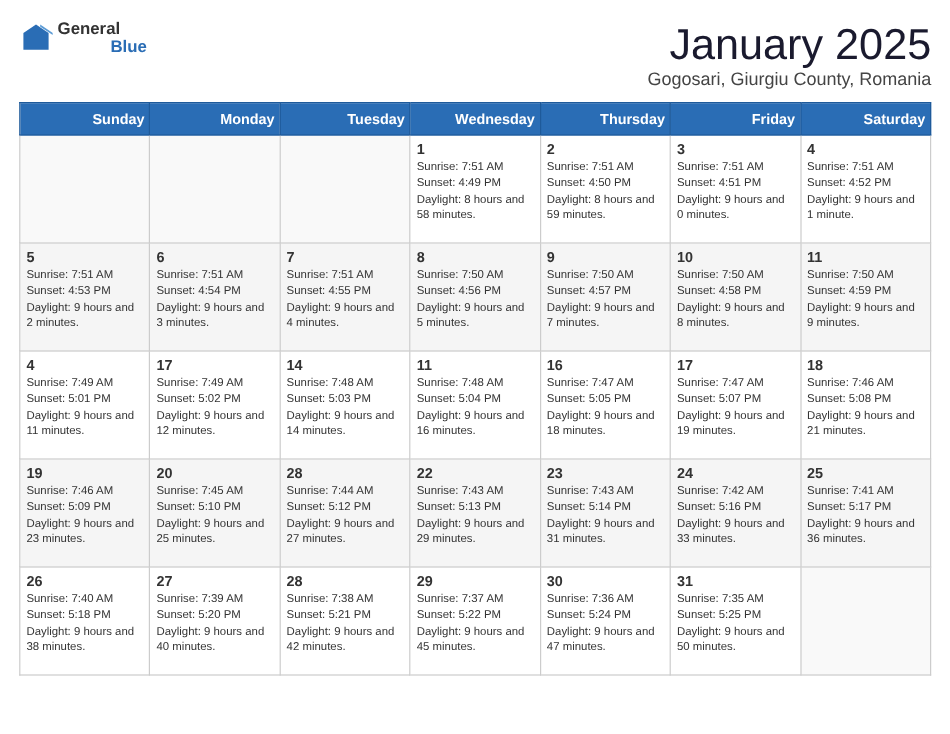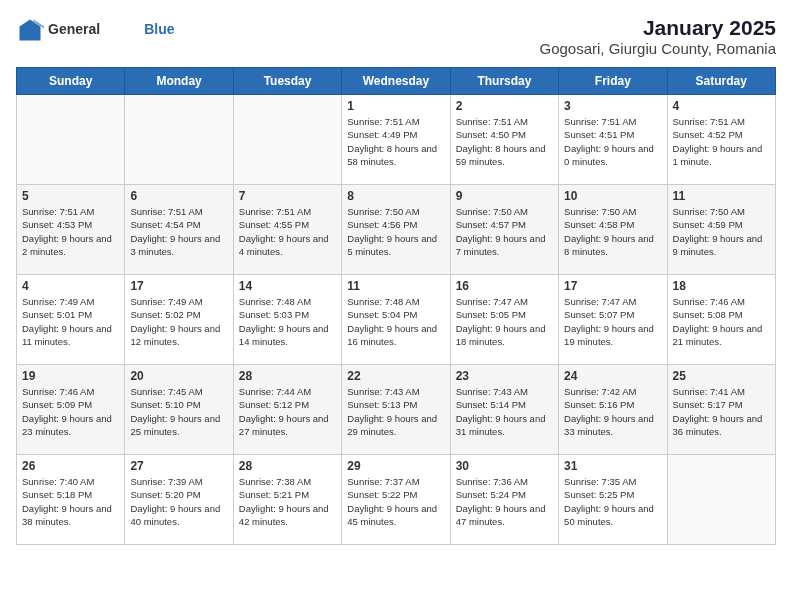--- a/index.html
+++ b/index.html
@@ -16,21 +16,21 @@
       align-items: flex-start;
       margin-bottom: 10px;
     }
     .logo {
       display: flex;
       align-items: center;
       gap: 4px;
     }
     .logo-text {
       display: flex;
-      flex-direction: row;
+      flex-direction: column;
       line-height: 1.1;
     }
     .logo-general {
       font-size: 14px;
       font-weight: bold;
       color: #333;
     }
     .logo-blue {
       font-size: 14px;
       font-weight: bold;
@@ -38,40 +38,40 @@
       padding-left: 44px;
     }
     .logo-icon {
       width: 28px;
       height: 28px;
     }
     .title-area {
       text-align: right;
     }
     .calendar-title {
-      font-size: 21px;
-      font-weight: bold;
+      font-size: 36px;
+      font-weight: normal;
       color: #1a1a2e;
     }
     .calendar-subtitle {
       font-size: 15px;
       color: #444;
     }
     table {
       width: 100%;
       border-collapse: collapse;
       table-layout: fixed;
     }
     thead th {
       background-color: #2a6db5;
       color: white;
       font-size: 12px;
       font-weight: bold;
       padding: 6px 4px;
-      text-align: center;
+      text-align: right;
       border: 1px solid #1e5a9a;
     }
     tbody td {
       border: 1px solid #ccc;
       vertical-align: top;
       padding: 4px 5px;
       height: 90px;
       font-size: 10px;
       color: #333;
       background: #fff;

